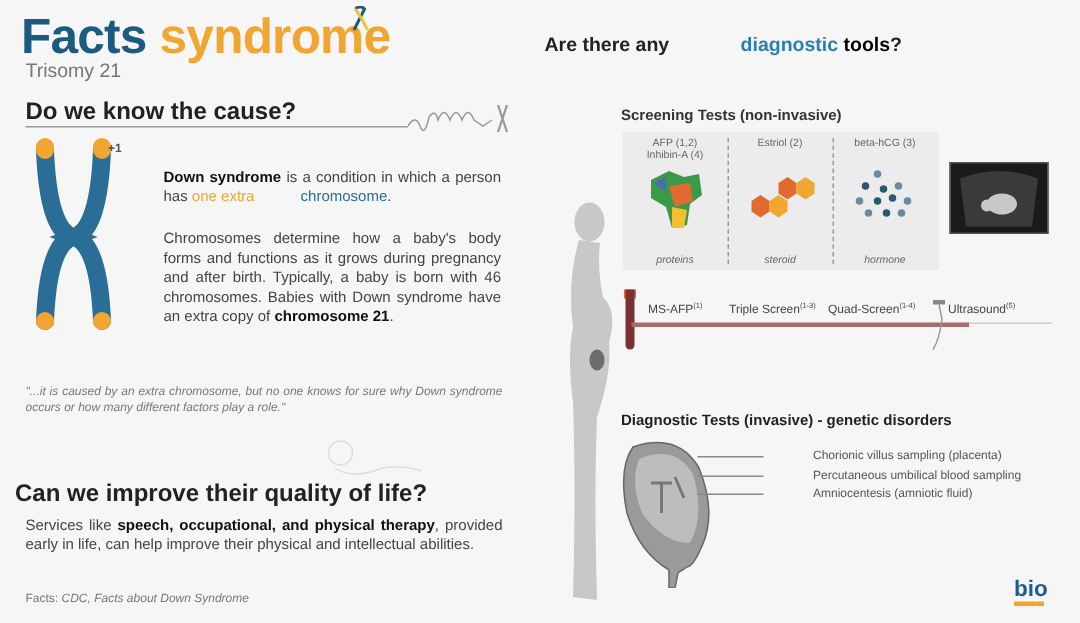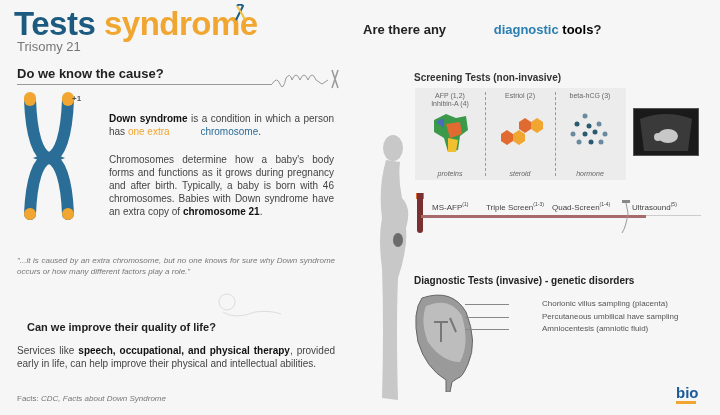--- a/index.html
+++ b/index.html
@@ -3,30 +3,30 @@
 <meta charset="utf-8">
 <style>
   html,body{margin:0;padding:0;}
   body{width:720px;height:415px;background:#f6f6f6;font-family:"Liberation Sans",sans-serif;color:#333;position:relative;overflow:hidden;}
   .abs{position:absolute;}
   .title{left:14px;top:6px;font-size:33px;font-weight:bold;letter-spacing:-0.5px;line-height:36px;}
   .title .w1{color:#1d5a80;}
   .title .w2{color:#f0a630;}
   .subtitle{left:17px;top:39px;font-size:13px;color:#777;}
   .h2{font-weight:bold;color:#222;}
-  .sec1{left:17px;top:66px;font-size:13px;}
+  .sec1{left:17px;top:66px;font-size:16px;}
   .rule1{left:17px;top:84px;width:255px;height:1px;background:#999;}
   .para{font-size:10px;line-height:13px;color:#444;text-align:justify;}
   .para b{color:#111;}
   .p1{left:109px;top:112px;width:225px;}
   .p2{left:109px;top:153px;width:225px;}
   .orange{color:#f0a630;}
   .blue{color:#2a6d96;margin-left:28px;}
   .quote{left:17px;top:255px;width:318px;font-size:8px;font-style:italic;color:#777;line-height:11px;text-align:justify;}
-  .sec2{left:27px;top:321px;font-size:11px;}
+  .sec2{left:10px;top:321px;font-size:16px;}
   .p3{left:17px;top:344px;width:318px;}
   .source{left:17px;top:394px;font-size:8px;color:#777;}
   .source i{}
   .sec3{left:363px;top:22px;font-size:13px;}
   .sec3 .c1{color:#2a7fb0;margin-left:44px;}
   .sec3 .c2{color:#000000;}
   .scr-title{left:414px;top:72px;font-size:10px;font-weight:bold;color:#333;}
   .panel{left:415px;top:88px;width:211px;height:92px;background:#ececec;}
   .col{position:absolute;top:0;height:92px;width:70px;text-align:center;font-size:7px;color:#666;}
   .col .lbl{margin-top:4px;line-height:8px;}
@@ -44,21 +44,21 @@
   .dx-item{left:542px;font-size:8px;color:#555;}
   .dx-line{left:465px;height:1px;background:#888;width:44px;}
   .logo{left:676px;top:385px;font-size:15px;font-weight:bold;color:#1d5a9a;line-height:15px;}
   .logo-sub{left:676px;top:401px;width:20px;height:3px;background:#f0a630;}
   .person{left:368px;top:128px;}
 </style>
 </head>
 <body>
 
 <div class="abs title">
-  <span class="w1">Tests</span>
+  <span class="w1">Facts</span>
   <span class="w2">syndrome</span>
 </div>
 <svg class="abs" style="left:233px;top:4px" width="14" height="18">
   <path d="M4 2 Q7 -1 10 2 L6 10 L3 16" stroke="#1d5a80" stroke-width="2" fill="none"></path>
   <path d="M4 2 L9 10 L12 16" stroke="#f0c040" stroke-width="2" fill="none"></path>
 </svg>
 <div class="abs subtitle">Trisomy 21</div>
 
 <div class="abs h2 sec1">Do we know the cause?</div>
 <div class="abs rule1"></div>
@@ -176,17 +176,17 @@
 <div class="abs dx-title">Diagnostic Tests (invasive) - genetic disorders</div>
 <svg class="abs" style="left:412px;top:292px" width="66" height="100">
   <path d="M10 6 Q40 -4 54 20 Q66 50 56 72 Q50 86 46 86 L40 90 L38 100 L34 100 L34 88 Q14 76 6 50 Q0 20 10 6 Z" fill="#9a9a9a" stroke="#666"></path>
   <path d="M14 14 Q38 4 50 24 Q58 52 48 70 Q30 70 16 50 Q8 30 14 14 Z" fill="#bdbdbd"></path>
   <path d="M22 30 L36 30 M29 30 L29 50 M38 26 L44 40" stroke="#777" stroke-width="2"></path>
 </svg>
 <div class="abs dx-line" style="top:304px"></div>
 <div class="abs dx-line" style="top:317px"></div>
 <div class="abs dx-line" style="top:329px"></div>
 <div class="abs dx-item" style="top:299px">Chorionic villus sampling (placenta)</div>
-<div class="abs dx-item" style="top:312px">Percutaneous umbilical have sampling</div>
+<div class="abs dx-item" style="top:312px">Percutaneous umbilical blood sampling</div>
 <div class="abs dx-item" style="top:324px">Amniocentesis (amniotic fluid)</div>
 
 <div class="abs logo">bio</div>
 <div class="abs logo-sub"></div>
 
 </body></html>

